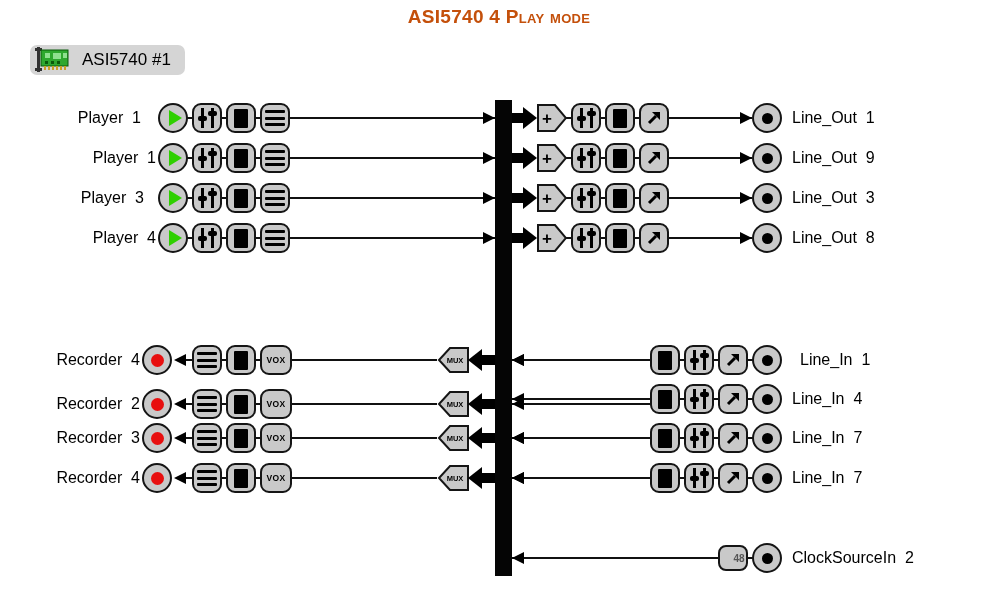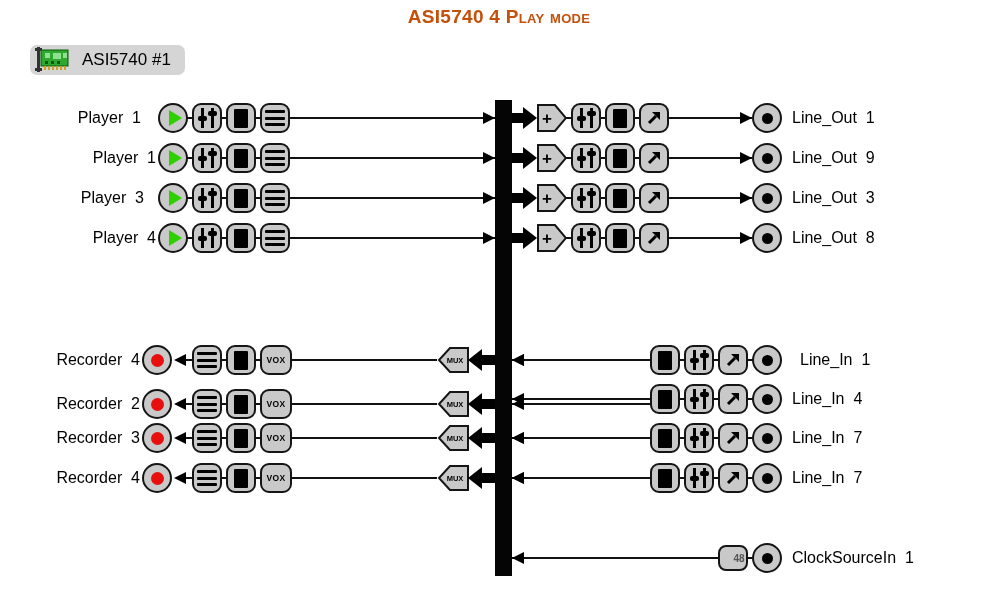--- a/index.html
+++ b/index.html
@@ -563,15 +563,15 @@
 
   <div class="row" style="top:542px">
     <div class="line" style="left:512px;width:241px"></div>
     <div class="ah-l" style="left:512px"></div>
     <div class="icon badge" style="left:718px">
       <span class="badge-num">48</span>
     </div>
     <div class="icon circle" style="left:752px">
       <div class="dot"></div>
     </div>
-    <div class="lbl" style="left:792px">ClockSourceIn  1</div>
+    <div class="lbl" style="left:792px">ClockSourceIn  2</div>
   </div>
 </div>
 
 </body></html>

